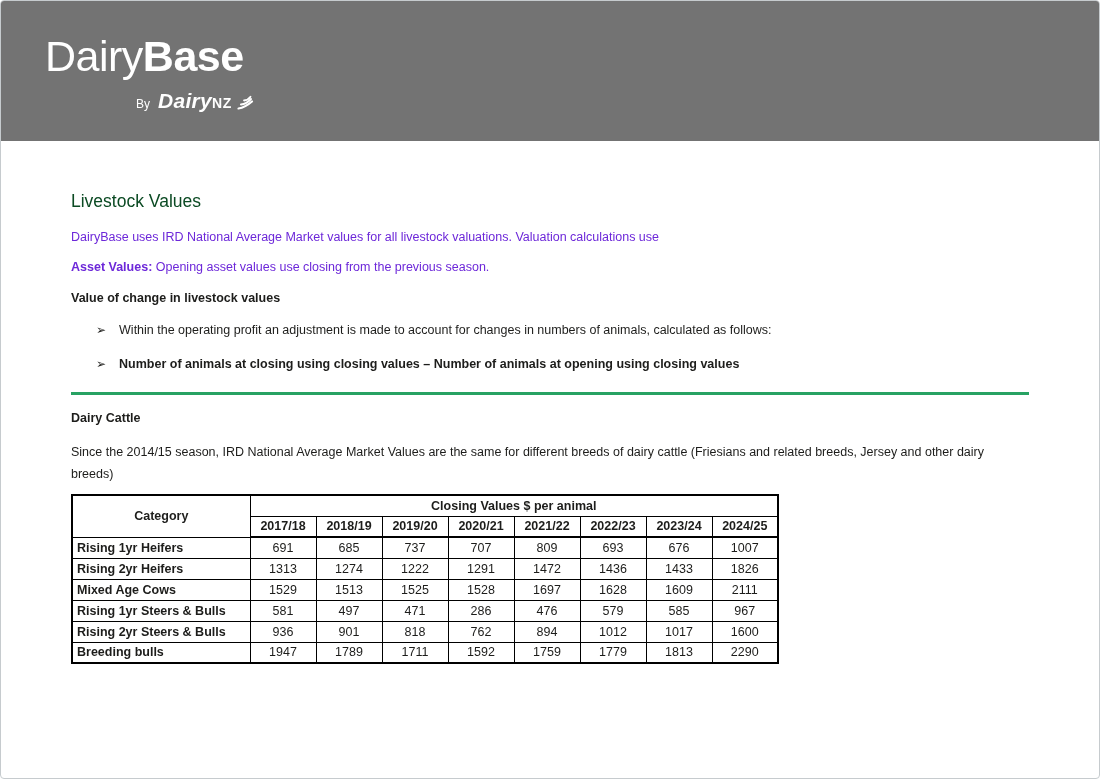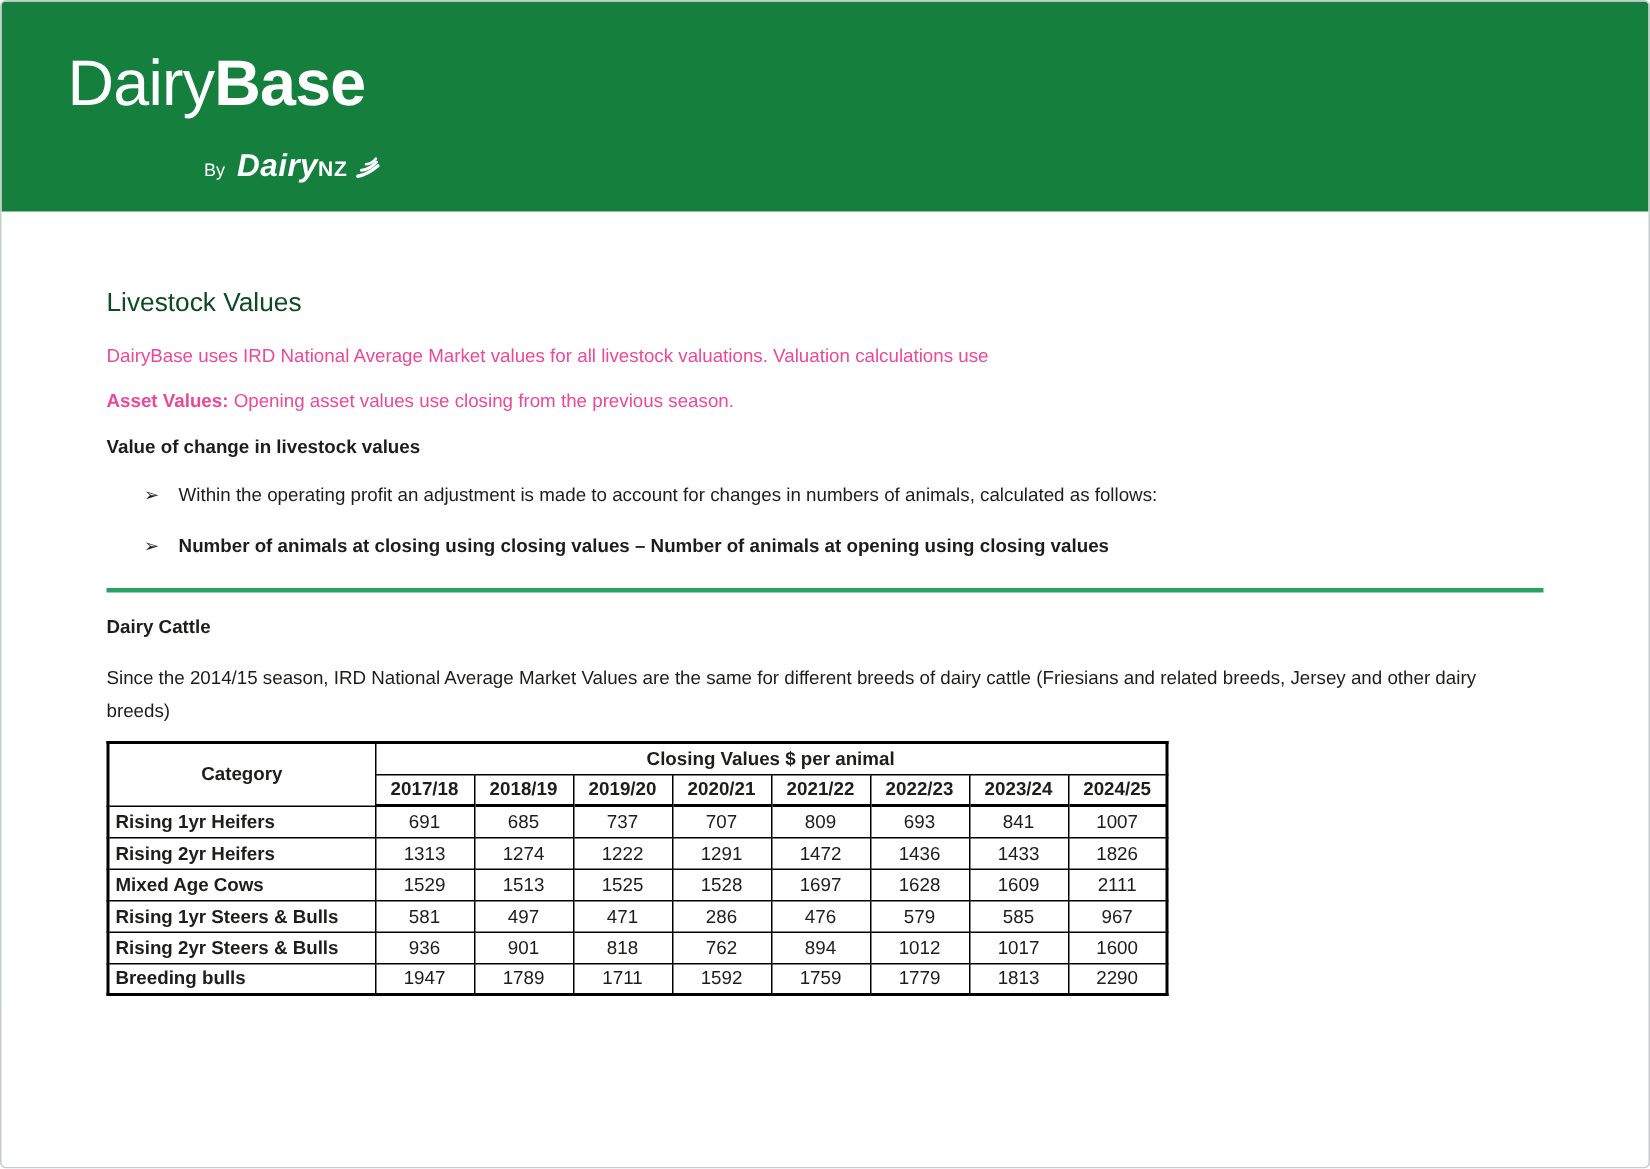--- a/index.html
+++ b/index.html
@@ -11,33 +11,33 @@
     height: 779px;
     border: 1px solid #c6cbce;
     border-radius: 4px;
     overflow: hidden;
     background: #ffffff;
   }
 
   
   .banner {
     height: 140px;
-    background: #15803d;
+    background: #737373;
   }
   .logo-block { padding: 33px 0 0 44px; }
   .logo-main {
     color: #ffffff;
     font-size: 43px;
     line-height: 1.05;
     letter-spacing: -0.5px;
   }
   .logo-light { font-weight: 400; }
   .logo-bold  { font-weight: 700; }
   .logo-sub {
-    margin-top: 20px;
+    margin-top: 10px;
     padding-left: 91px;
     color: #ffffff;
     display: flex;
     align-items: baseline;
     gap: 8px;
   }
   .by-label { font-size: 12px; font-weight: 400; }
   .brand-dairy { font-size: 21px; font-weight: 700; font-style: italic; letter-spacing: 0.3px; }
   .brand-nz { font-size: 14px; font-weight: 700; letter-spacing: 0.5px; }
   .fern { position: relative; top: 2px; margin-left: -3px; }
@@ -49,21 +49,21 @@
     margin: 50px 0 0 0;
     font-size: 17.5px;
     font-weight: 400;
     color: #0b4a23;
   }
 
   .body-text {
     margin: 15px 0 0 0;
     font-size: 12.5px;
     line-height: 20px;
-    color: #ec4899;
+    color: #6d28d9;
   }
   .asset-line { margin-top: 10px; }
   .sub-heading {
     margin: 14px 0 0 0;
     font-size: 12.5px;
     font-weight: 700;
   }
 
   .bullet {
     display: flex;
@@ -188,21 +188,21 @@
       </thead>
       <tbody id="table-body">
           <tr>
             <td class="cat-cell">Rising 1yr Heifers</td>
             <td class="value-cell">691</td>
             <td class="value-cell">685</td>
             <td class="value-cell">737</td>
             <td class="value-cell">707</td>
             <td class="value-cell">809</td>
             <td class="value-cell">693</td>
-            <td class="value-cell">841</td>
+            <td class="value-cell">676</td>
             <td class="value-cell">1007</td>
           </tr>
           <tr>
             <td class="cat-cell">Rising 2yr Heifers</td>
             <td class="value-cell">1313</td>
             <td class="value-cell">1274</td>
             <td class="value-cell">1222</td>
             <td class="value-cell">1291</td>
             <td class="value-cell">1472</td>
             <td class="value-cell">1436</td>

